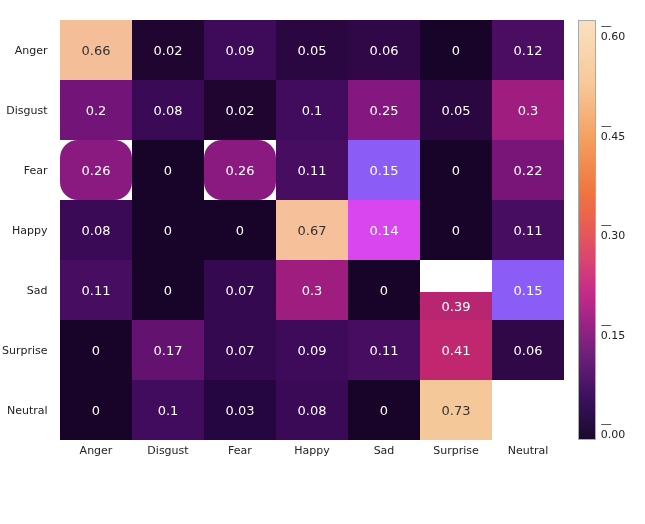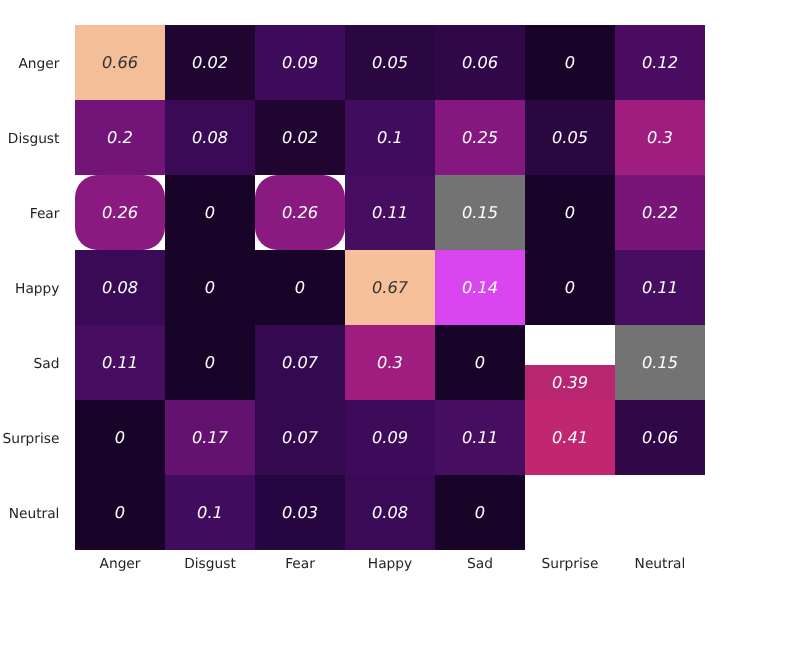--- a/index.html
+++ b/index.html
@@ -45,21 +45,20 @@
       justify-content: flex-end;
       font-size: 11px;
       color: #222;
       padding-right: 6px;
     }
 
     .grid {
       display: grid;
       grid-template-columns: repeat(7, 72px);
       grid-template-rows: repeat(7, 60px);
-      font-style: italic;
     }
 
     .cell {
       display: flex;
       align-items: center;
       justify-content: center;
       font-size: 13px;
       font-weight: 500;
       color: white;
     }
@@ -126,21 +125,21 @@
     .v-067 { background-color: #f5c09a; color: #333; }
     .v-066 { background-color: #f4be98; color: #333; }
     .v-041 { background-color: #c0276e; }
     .v-039 { background-color: #b82570; margin-top: 32px; }
     .v-030 { background-color: #a01d80; }
     .v-026 { background-color: #8a1a80; border-radius: 18px; }
     .v-025 { background-color: #851880; }
     .v-022 { background-color: #791578; }
     .v-020 { background-color: #721478; }
     .v-017 { background-color: #641270; }
-    .v-015 { background-color: #737373; }
+    .v-015 { background-color: #8b5cf6; }
     .v-014 { background-color: #d946ef; }
     .v-013 { background-color: #4e0e65; }
     .v-012 { background-color: #4a0d62; }
     .v-011 { background-color: #460d60; }
     .v-010 { background-color: #420c5e; }
     .v-009 { background-color: #3e0b5a; }
     .v-008 { background-color: #3a0a56; }
     .v-007 { background-color: #350950; }
     .v-006 { background-color: #300848; }
     .v-005 { background-color: #2b0742; }
@@ -205,26 +204,37 @@
         <div class="cell v-007">0.07</div>
         <div class="cell v-009">0.09</div>
         <div class="cell v-011">0.11</div>
         <div class="cell v-041">0.41</div>
         <div class="cell v-006">0.06</div>
         <div class="cell v-000">0</div>
         <div class="cell v-010">0.1</div>
         <div class="cell v-003">0.03</div>
         <div class="cell v-008">0.08</div>
         <div class="cell v-000">0</div>
+        <div class="cell v-073">0.73</div>
       </div>
 
     <div class="col-labels" id="col-labels-container">
         <div class="col-label">Anger</div>
         <div class="col-label">Disgust</div>
         <div class="col-label">Fear</div>
         <div class="col-label">Happy</div>
         <div class="col-label">Sad</div>
         <div class="col-label">Surprise</div>
         <div class="col-label">Neutral</div>
       </div>
   </div>
 
+  <div class="colorbar-area">
+    <div class="colorbar-gradient"></div>
+    <div class="colorbar-ticks" id="colorbar-ticks-container">
+        <div class="colorbar-tick">— 0.60</div>
+        <div class="colorbar-tick">— 0.45</div>
+        <div class="colorbar-tick">— 0.30</div>
+        <div class="colorbar-tick">— 0.15</div>
+        <div class="colorbar-tick">— 0.00</div>
+      </div>
+  </div>
 </div>
 
 </body></html>

